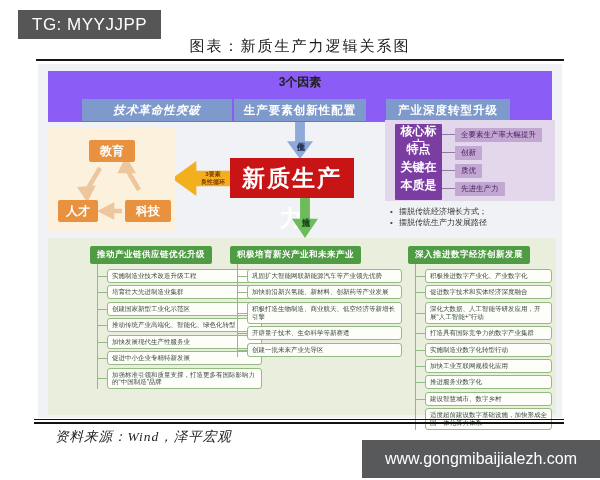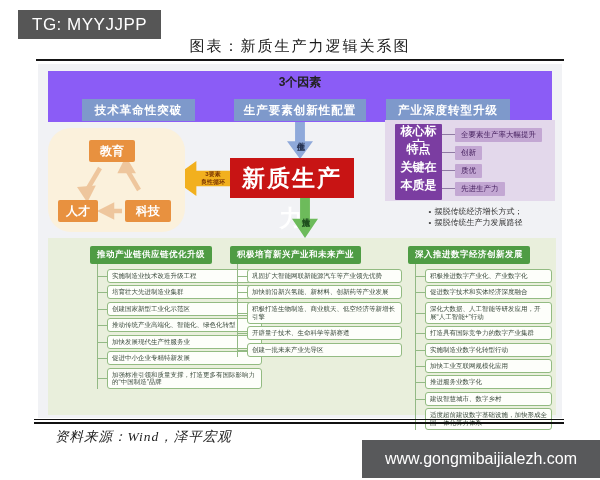--- a/index.html
+++ b/index.html
@@ -14,21 +14,21 @@
   .title-rule { position:absolute; left:36px; top:59px; width:528px; height:2px; background:#151515; }
 
   
   .panel { position:absolute; left:38px; top:64px; width:524px; height:354px; background:#f1f2f5; }
 
   
   .band { position:absolute; left:10px; top:7px; width:504px; height:51px; background:#8b5cf6; }
   .band-title { position:absolute; left:0; top:3px; width:100%; text-align:center; font-size:12px; font-weight:bold; color:#222; }
   .factor { position:absolute; top:28px; height:22px; background:#7e99cb; color:#fff; font-size:11.5px; font-weight:bold;
             text-align:center; line-height:22px; letter-spacing:1px; }
-  .factor.f1 { left:34px;  width:113px; }
+  .factor.f1 { left:34px;  width:150px;font-style:italic; }
   .factor.f2 { left:186px; width:132px; }
   .factor.f3 { left:338px; width:124px; }
 
   
   .v-arrow { position:absolute; width:26px; }
   .v-arrow .shape { width:100%; height:100%;
       clip-path:polygon(31% 0,69% 0,69% 52%,100% 52%,50% 100%,0 52%,31% 52%); }
   .v-arrow .vlabel { position:absolute; left:0; top:2px; width:100%; text-align:center;
       writing-mode:vertical-rl; font-size:8px; font-weight:bold; line-height:26px; height:24px;
       display:flex; justify-content:center; }
@@ -44,37 +44,37 @@
               color:#fff; font-size:23px; font-weight:bold; text-align:center; line-height:40px; letter-spacing:2px; }
 
   
   .cycle-arrow { position:absolute; left:134px; top:97px; width:58px; height:35px; }
   .cycle-arrow .shape { width:100%; height:100%; background:#f2b01e;
       clip-path:polygon(0 50%,42% 0,42% 28%,100% 28%,100% 72%,42% 72%,42% 100%); }
   .cycle-arrow .clabel { position:absolute; left:24px; top:9px; width:34px; text-align:center;
       font-size:6px; font-weight:bold; color:#7c3704; line-height:8px; }
 
   
-  .tri-panel { position:absolute; left:10px; top:64px; width:137px; height:104px; background:#fbf1dc;border-radius:23px; }
+  .tri-panel { position:absolute; left:10px; top:64px; width:127px; height:104px; background:#fbf1dc; }
   .tri-node { position:absolute; background:#e8913f; color:#fff; font-size:12px; font-weight:bold;
               text-align:center; line-height:22px; height:22px; border-radius:2px; }
   .node-edu { left:41px; top:12px; width:46px; }
   .node-talent { left:10px; top:72px; width:40px; }
   .node-tech { left:77px; top:72px; width:46px; }
   .tri-svg { position:absolute; left:0; top:0; }
 
   
   .attr-panel { position:absolute; left:347px; top:56px; width:170px; height:81px; background:#e3d8eb; padding:6px 8px 0 10px; }
   .attr-row { display:flex; align-items:center; height:17px; margin-bottom:1px; }
   .attr-label { width:47px; height:22px; background:#7b3da1; color:#fff; font-size:12px; font-weight:bold;
                 text-align:center; line-height:14px; border-radius:1px; flex:none; }
   .attr-line { width:13px; height:1px; background:#8f7aa3; flex:none; }
   .attr-value { height:14px; background:#c3a7d3; color:#46215f; font-size:7.5px; line-height:14px;
                 padding:0 6px; border-radius:1px; white-space:nowrap; }
-  .attr-bullets { position:absolute; left:352px; top:142px; width:168px; font-size:8px; color:#333; line-height:11px;text-align:center; }
+  .attr-bullets { position:absolute; left:352px; top:142px; width:168px; font-size:8px; color:#333; line-height:11px; }
   .attr-bullets div { white-space:nowrap; }
   .attr-bullets .b { display:inline-block; width:9px; color:#444; }
 
   
   .measures { position:absolute; left:10px; top:174px; width:508px; height:177px; background:#e9efdc; }
   .mcol { position:absolute; top:5px; }
   .mcol.c1 { left:6px;   width:172px;margin-left:36px; }
   .mcol.c2 { left:182px; width:172px; }
   .mcol.c3 { left:360px; width:144px; }
   .mcol-header { display:inline-block; background:#4f9c44; color:#fff; font-size:8.5px; font-weight:bold;

